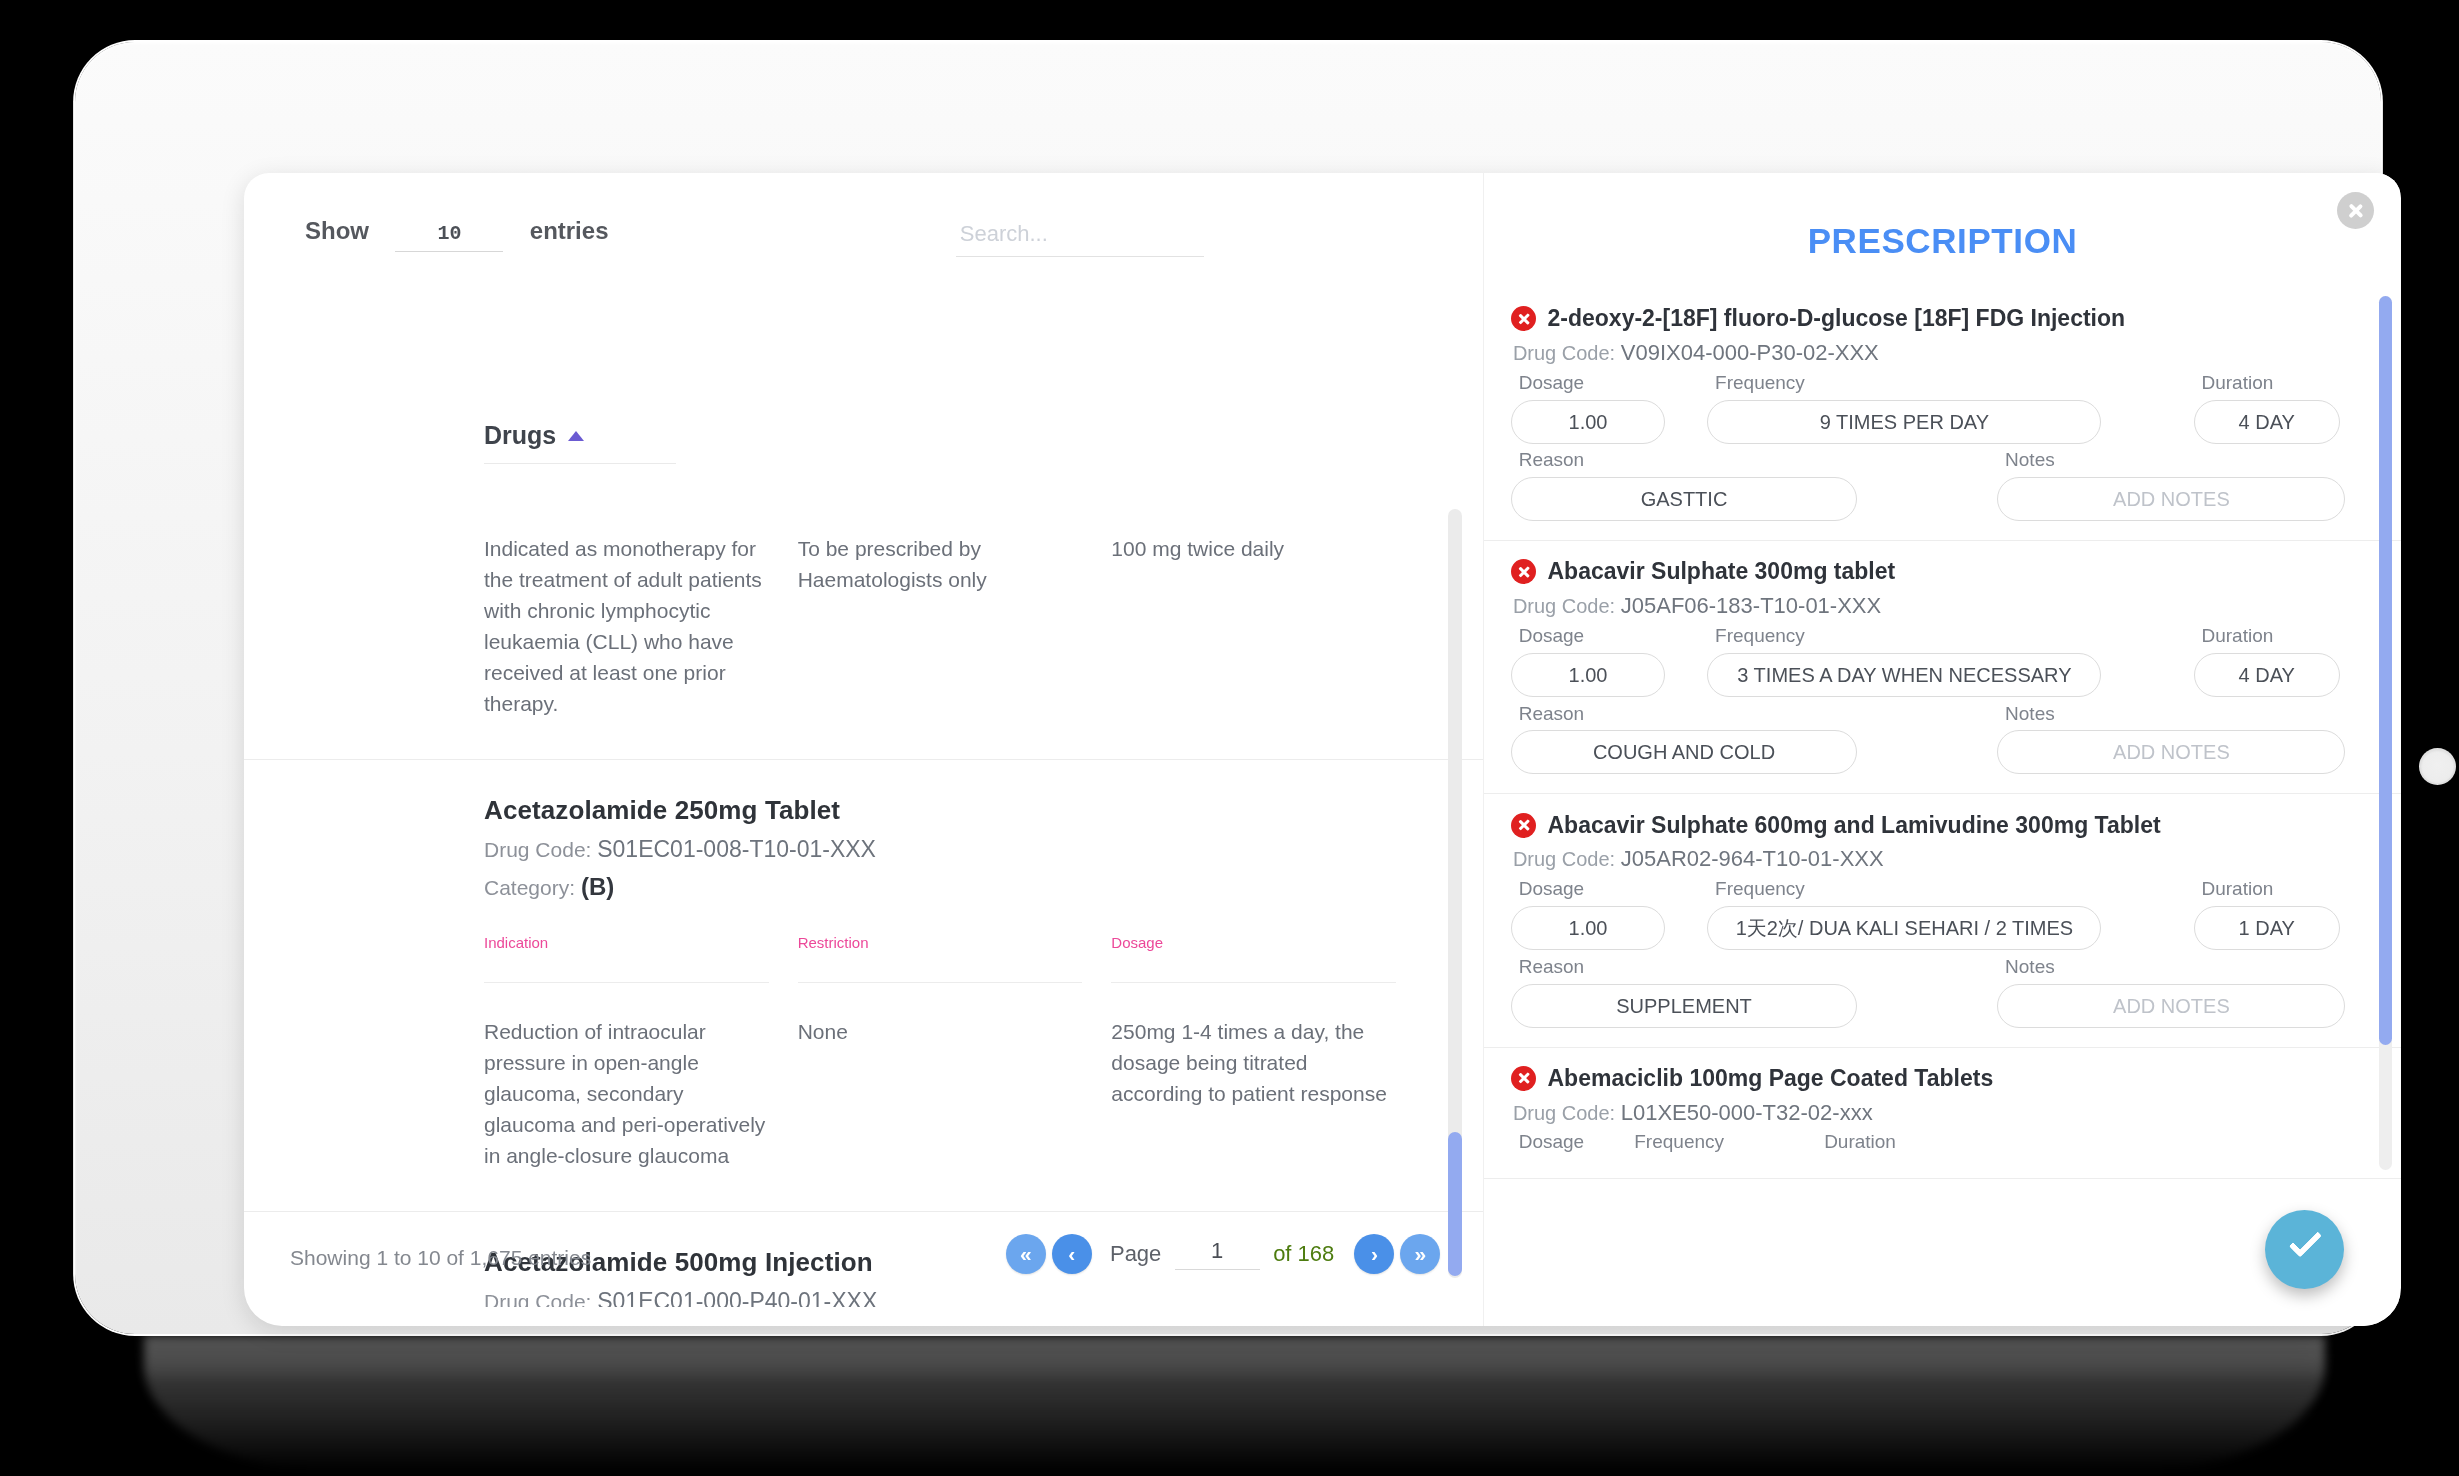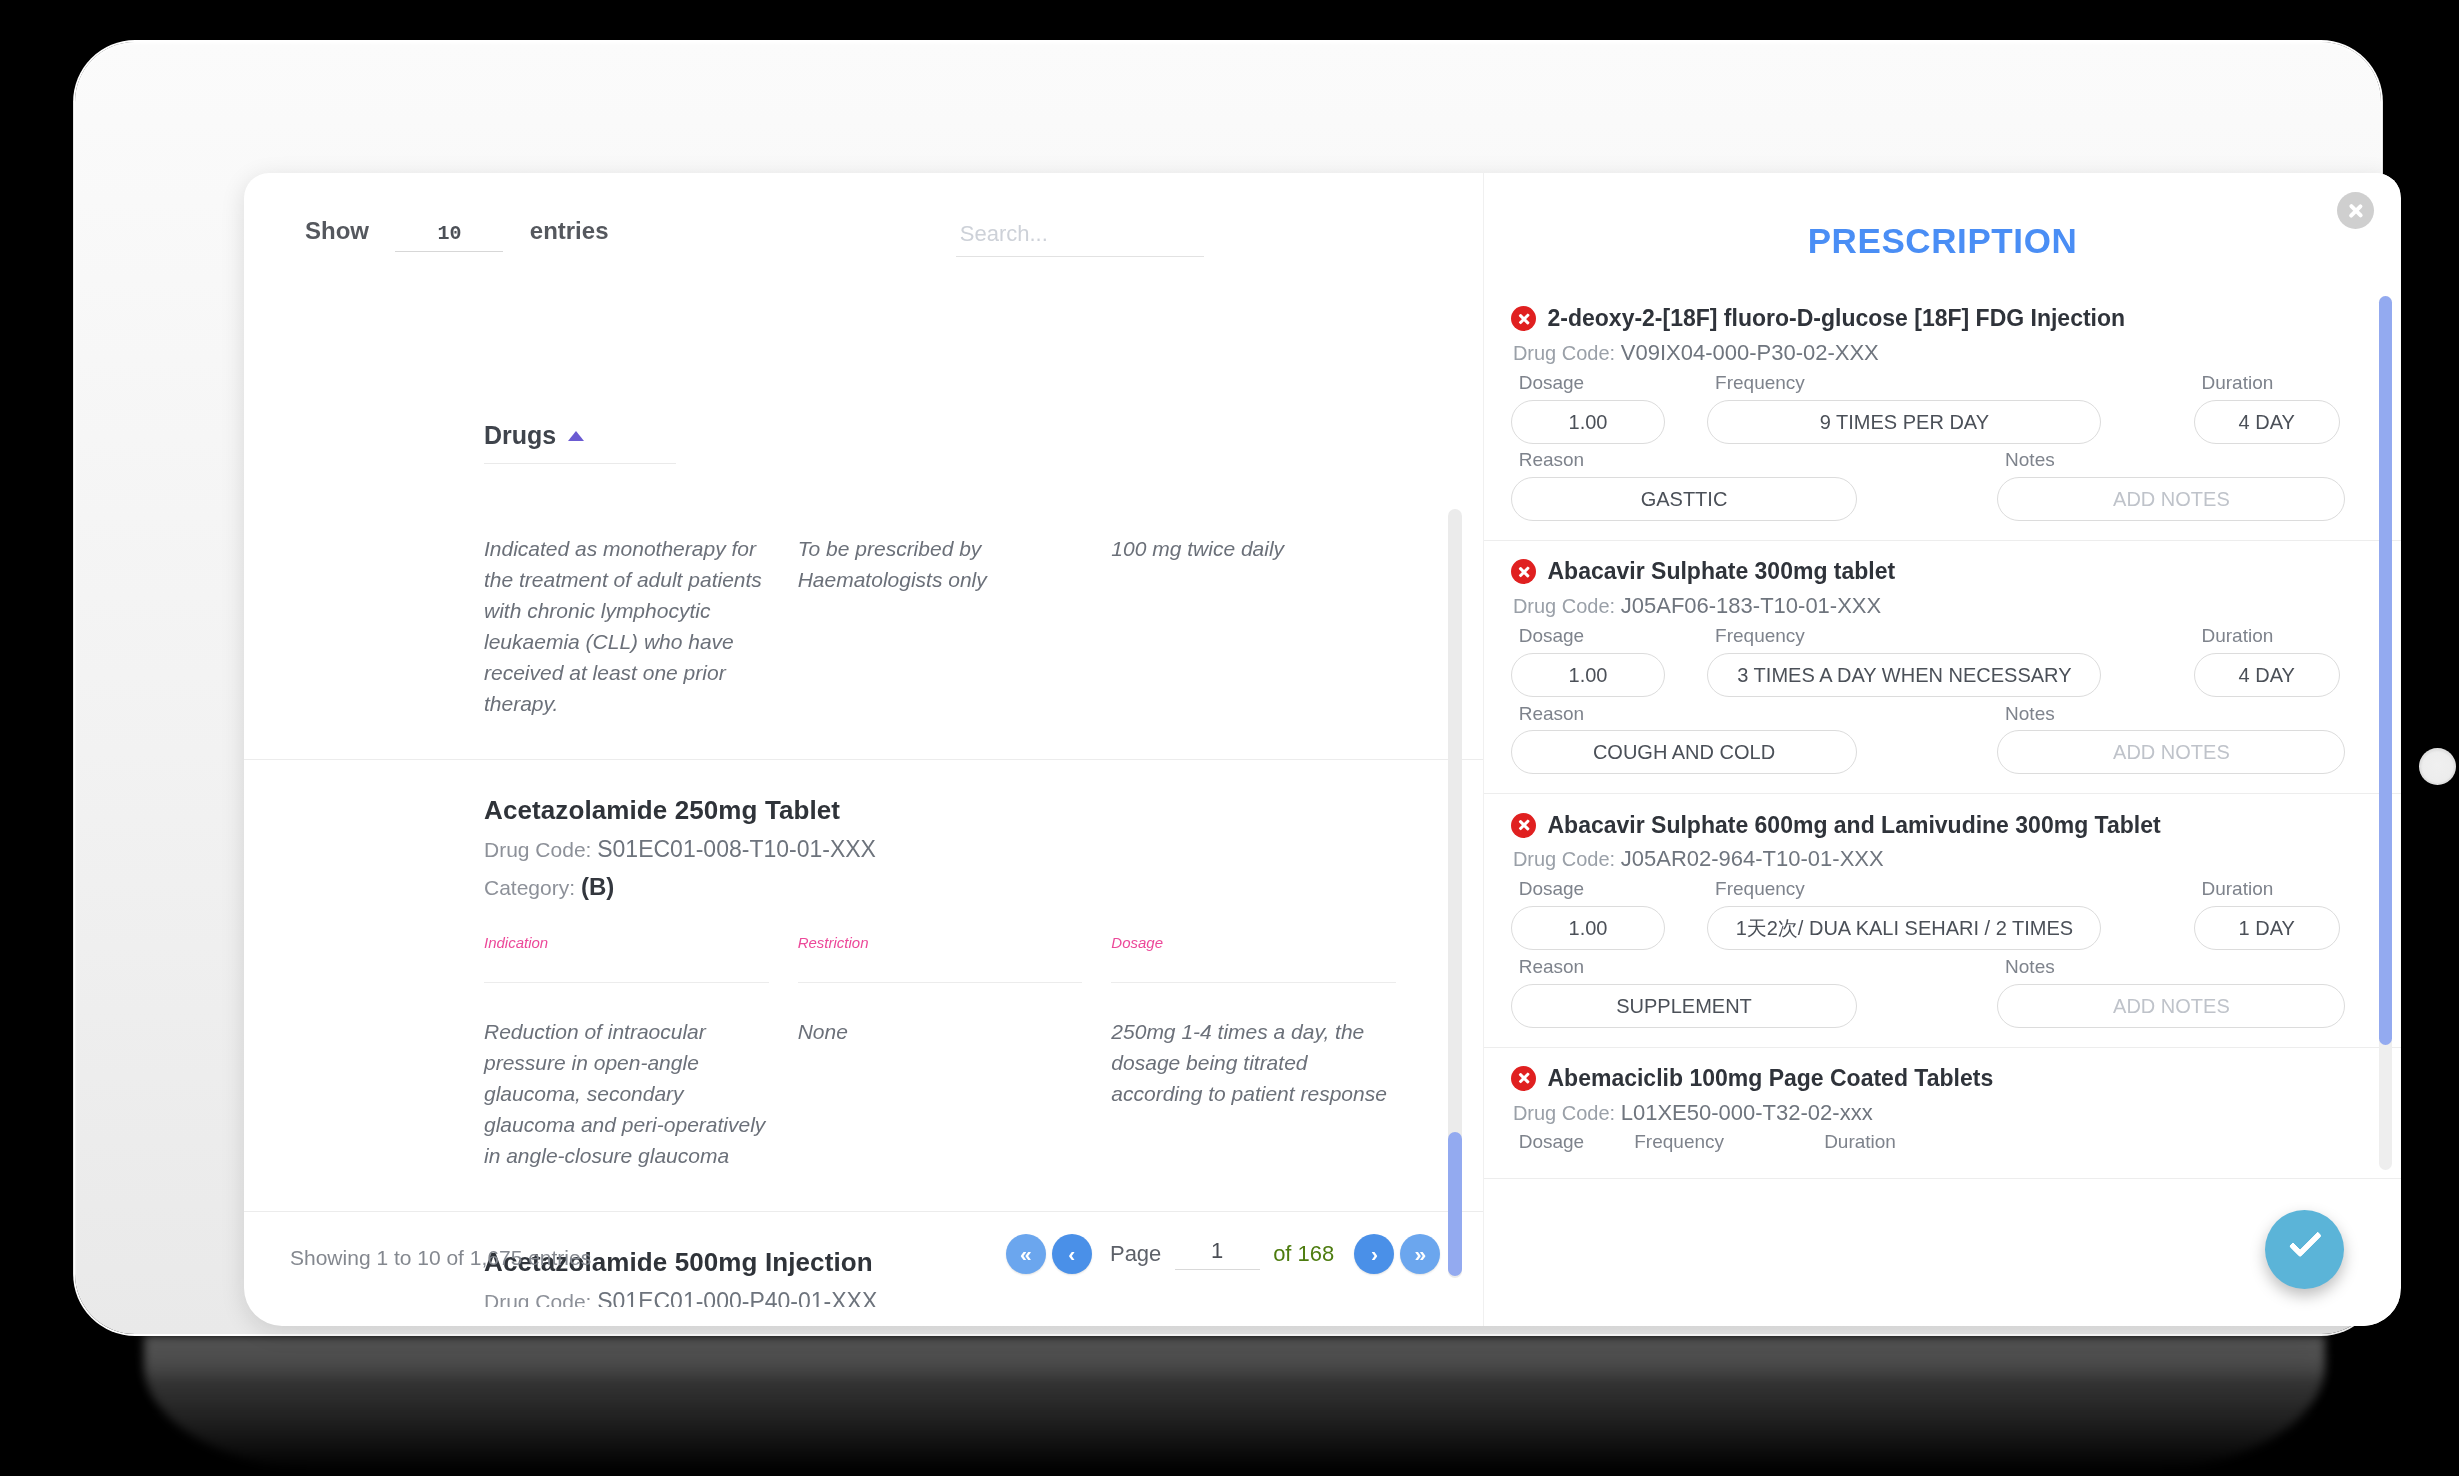--- a/index.html
+++ b/index.html
@@ -132,21 +132,21 @@
   }
   .drug-block { position: relative; padding: 0 58px 0 240px; }
   .drug-block + .drug-block { border-top: 1px solid #ececec; }
   .drug-title {
     font-size: 26px; font-weight: 700; color: #2f3339;
     padding-top: 35px; letter-spacing: 0.1px;
   }
   .drug-meta { font-size: 21px; color: #8d9199; margin-top: 9.6px; }
   .drug-meta .val { color: #6d737c; font-size: 23px; }
   .drug-meta .cat-val { color: #33373e; font-weight: 700; font-size: 24px; }
-  .cols { display: flex; margin-top: 33px; font-style: italic; }
+  .cols { display: flex; margin-top: 33px; }
   .col { width: 384px; padding-right: 29px; }
   .col-head {
     font-size: 15px; color: #ec4899;
     padding-bottom: 31px;
     border-bottom: 1px solid #ececec;
   }
   .col-body {
     font-size: 21px; color: #6b7079;
     line-height: 1.48;
     padding-top: 33px; padding-bottom: 40px;

